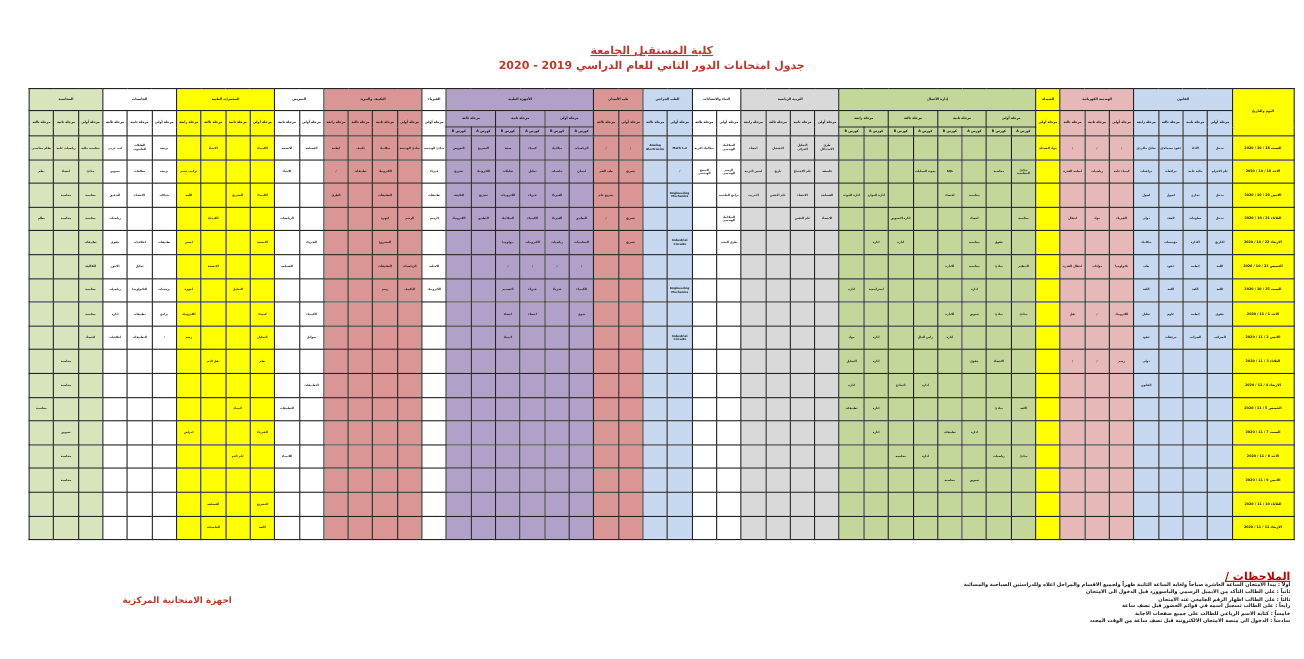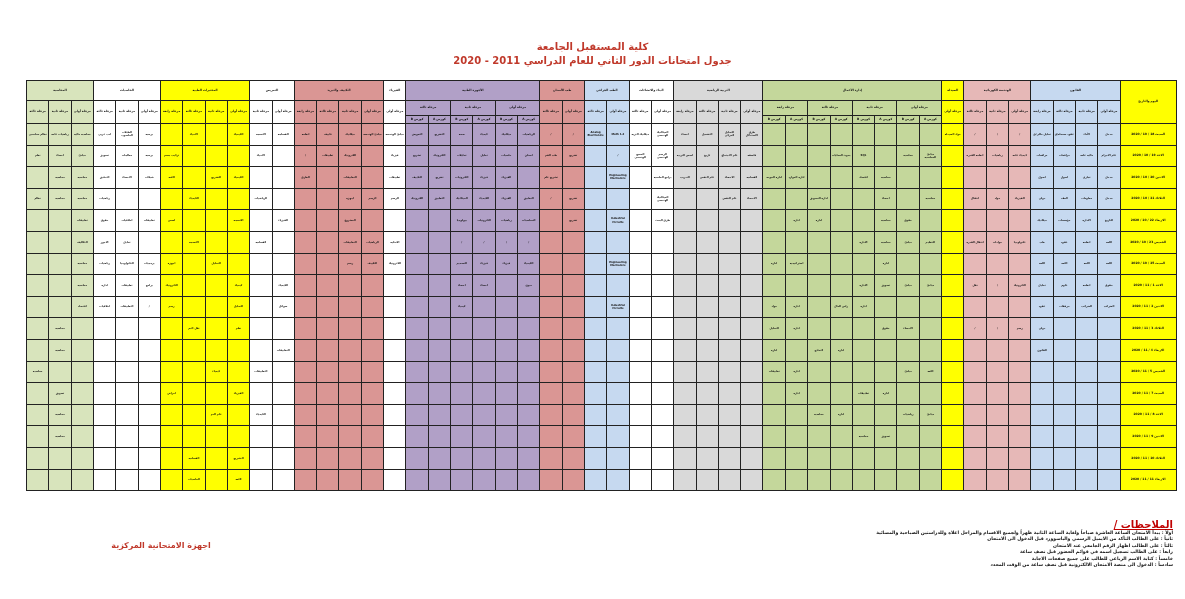--- a/index.html
+++ b/index.html
@@ -1,18 +1,18 @@
 <!DOCTYPE html>
 <html><head>
 <meta charset="utf-8">
 <style>
   html, body { margin:0; padding:0; background:#ffffff; }
   body { width:1185px; height:599px; overflow:hidden; position:relative; font-family:"DejaVu Sans", sans-serif; }
   .title-wrap { position:absolute; top:40px; left:0; width:1185px; text-align:center; direction:rtl; }
-  .title1 { color:#c0392b; font-size:10px; font-weight:bold; line-height:14px; }
+  .title1 { color:#c0392b; font-size:10px; font-weight:bold; line-height:14px;text-decoration:underline; }
   .title2 { color:#c0392b; font-size:10px; font-weight:bold; line-height:14px; }
   .sched-wrap { position:absolute; top:80px; left:26px; width:1150px; }
   table.sched { border-collapse:collapse; width:1150px; table-layout:fixed; direction:rtl; }
   table.sched td, table.sched th { border:1px solid #222; font-size:2.6px; line-height:3.2px; text-align:center; vertical-align:middle; padding:0 1px; overflow:hidden; font-weight:bold; color:#111; }
   table.sched th { font-size:3px; }
   tr.h1 th { height:19px; }
   tr.h2 th { height:14px; }
   tr.h3 th { height:7px; }
   tr.drow td { height:20.6px; }
   .c-yellow { background:#ffff00; }
@@ -28,21 +28,21 @@
   .notes { position:absolute; top:520px; right:12px; width:420px; direction:rtl; text-align:right; }
   .notes-title { color:#c00000; font-size:10px; font-weight:bold; text-decoration:underline; line-height:10px; }
   .note-line { font-size:4.6px; line-height:6.4px; color:#111; font-weight:bold; white-space:nowrap; }
   .committee { position:absolute; top:541px; left:86px; width:150px; text-align:center; direction:rtl; color:#c0392b; font-size:8px; font-weight:bold; }
 </style>
 </head>
 <body>
 
 <div class="title-wrap">
   <div class="title1">كلية المستقبل الجامعة</div>
-  <div class="title2">جدول امتحانات الدور الثاني للعام الدراسي 2011 - 2020</div>
+  <div class="title2">جدول امتحانات الدور الثاني للعام الدراسي 2019 - 2020</div>
 </div>
 
 <div class="sched-wrap">
   <table class="sched" id="sched">
     <colgroup id="cols">
         <col style="width: 56px;">
         <col style="width: 22.3265px;">
         <col style="width: 22.3265px;">
         <col style="width: 22.3265px;">
         <col style="width: 22.3265px;">

